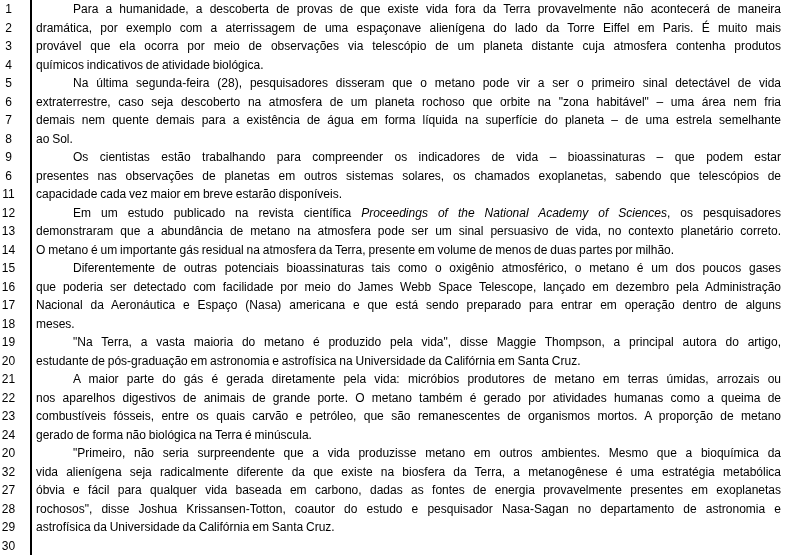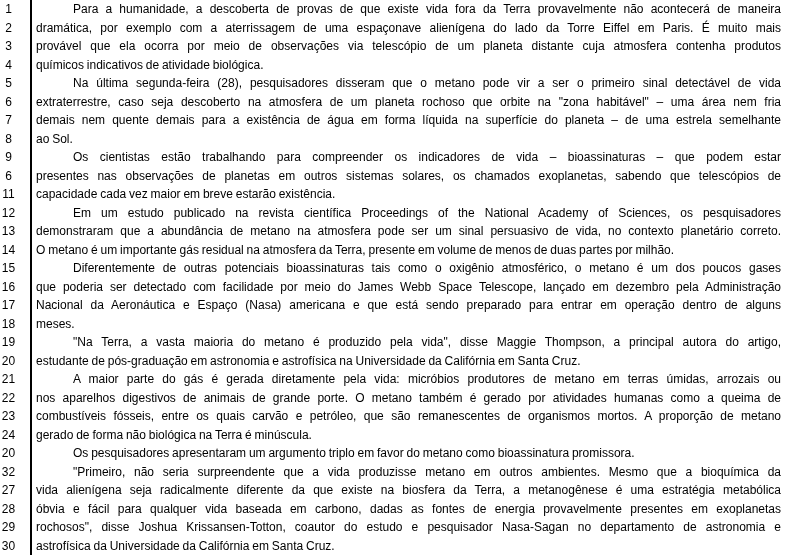--- a/index.html
+++ b/index.html
@@ -51,20 +51,21 @@
     white-space: normal;
   }
   .line.pl {
     text-align: right;
     text-align-last: left;
   }
   .line.ind {
     text-indent: 37px;
   }
   .it {
+    font-style: italic;
   }
 </style>
 </head>
 <body>
 
 <div class="page">
   <div class="gutter">
       <div class="ln">1</div>
       <div class="ln">2</div>
       <div class="ln">3</div>
@@ -101,34 +102,33 @@
       <div class="line ind"><span>Para a humanidade, a descoberta de provas de que existe vida fora da Terra provavelmente não acontecerá de maneira</span></div>
       <div class="line"><span>dramática, por exemplo com a aterrissagem de uma espaçonave alienígena do lado da Torre Eiffel em Paris. É muito mais</span></div>
       <div class="line"><span>provável que ela ocorra por meio de observações via telescópio de um planeta distante cuja atmosfera contenha produtos</span></div>
       <div class="line pl"><span>químicos indicativos de atividade biológica.</span></div>
       <div class="line ind"><span>Na última segunda-feira (28), pesquisadores disseram que o metano pode vir a ser o primeiro sinal detectável de vida</span></div>
       <div class="line"><span>extraterrestre, caso seja descoberto na atmosfera de um planeta rochoso que orbite na "zona habitável" – uma área nem fria</span></div>
       <div class="line"><span>demais nem quente demais para a existência de água em forma líquida na superfície do planeta – de uma estrela semelhante</span></div>
       <div class="line pl"><span>ao Sol.</span></div>
       <div class="line ind"><span>Os cientistas estão trabalhando para compreender os indicadores de vida – bioassinaturas – que podem estar</span></div>
       <div class="line"><span>presentes nas observações de planetas em outros sistemas solares, os chamados exoplanetas, sabendo que telescópios de</span></div>
-      <div class="line pl"><span>capacidade cada vez maior em breve estarão existência.</span></div>
+      <div class="line pl"><span>capacidade cada vez maior em breve estarão disponíveis.</span></div>
       <div class="line ind"><span>Em um estudo publicado na revista científica </span><span class="it">Proceedings of the National Academy of Sciences</span><span>, os pesquisadores</span></div>
       <div class="line"><span>demonstraram que a abundância de metano na atmosfera pode ser um sinal persuasivo de vida, no contexto planetário correto.</span></div>
       <div class="line pl"><span>O metano é um importante gás residual na atmosfera da Terra, presente em volume de menos de duas partes por milhão.</span></div>
       <div class="line ind"><span>Diferentemente de outras potenciais bioassinaturas tais como o oxigênio atmosférico, o metano é um dos poucos gases</span></div>
       <div class="line"><span>que poderia ser detectado com facilidade por meio do James Webb Space Telescope, lançado em dezembro pela Administração</span></div>
       <div class="line"><span>Nacional da Aeronáutica e Espaço (Nasa) americana e que está sendo preparado para entrar em operação dentro de alguns</span></div>
       <div class="line pl"><span>meses.</span></div>
       <div class="line ind"><span>"Na Terra, a vasta maioria do metano é produzido pela vida", disse Maggie Thompson, a principal autora do artigo,</span></div>
       <div class="line pl"><span>estudante de pós-graduação em astronomia e astrofísica na Universidade da Califórnia em Santa Cruz.</span></div>
       <div class="line ind"><span>A maior parte do gás é gerada diretamente pela vida: micróbios produtores de metano em terras úmidas, arrozais ou</span></div>
       <div class="line"><span>nos aparelhos digestivos de animais de grande porte. O metano também é gerado por atividades humanas como a queima de</span></div>
       <div class="line"><span>combustíveis fósseis, entre os quais carvão e petróleo, que são remanescentes de organismos mortos. A proporção de metano</span></div>
       <div class="line pl"><span>gerado de forma não biológica na Terra é minúscula.</span></div>
-      <div class="line pl ind"><span>Os pesquisadores apresentaram um argumento triplo em favor do metano como bioassinatura promissora.</span></div>
       <div class="line ind"><span>"Primeiro, não seria surpreendente que a vida produzisse metano em outros ambientes. Mesmo que a bioquímica da</span></div>
       <div class="line"><span>vida alienígena seja radicalmente diferente da que existe na biosfera da Terra, a metanogênese é uma estratégia metabólica</span></div>
       <div class="line"><span>óbvia e fácil para qualquer vida baseada em carbono, dadas as fontes de energia provavelmente presentes em exoplanetas</span></div>
       <div class="line"><span>rochosos", disse Joshua Krissansen-Totton, coautor do estudo e pesquisador Nasa-Sagan no departamento de astronomia e</span></div>
       <div class="line pl"><span>astrofísica da Universidade da Califórnia em Santa Cruz.</span></div>
     </div>
 </div>
 
 </body></html>

